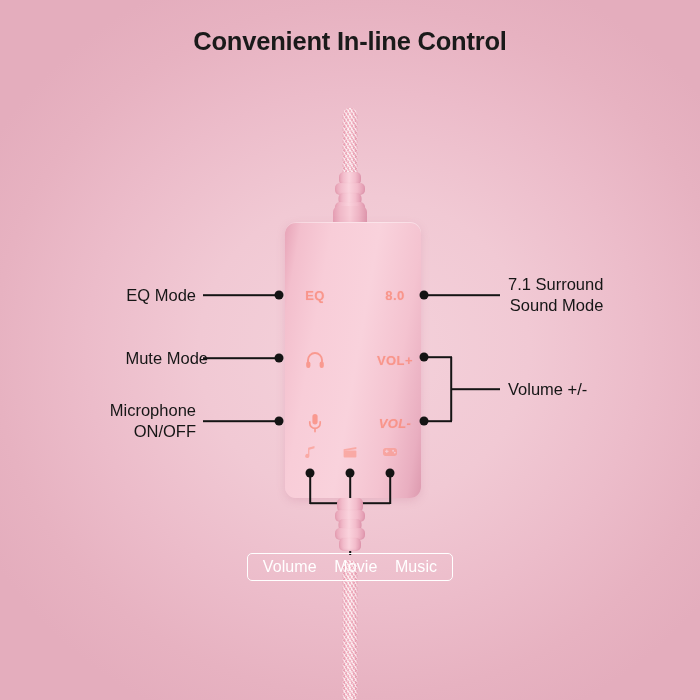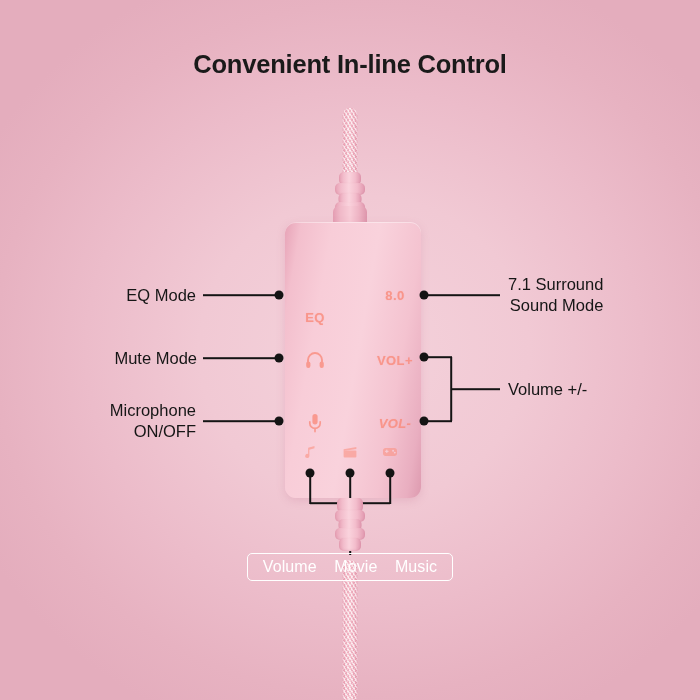--- a/index.html
+++ b/index.html
@@ -34,21 +34,20 @@
     position: absolute;
     top: 27px;
     left: 0;
     width: 700px;
     text-align: center;
     font-size: 25.5px;
     font-weight: 700;
     letter-spacing: -0.2px;
     color: #1a1a1a;
     white-space: nowrap;
-    margin-top: 23px;
   }
 
   
   .cable {
     position: absolute;
     left: 50%;
     transform: translateX(-50%);
     width: 15px;
     background:
       repeating-linear-gradient(58deg,
@@ -214,21 +213,21 @@
     <div class="seg" style="top:11px;  width:30px; height:12px;"></div>
     <div class="seg" style="top:21px;  width:23px; height:12px;"></div>
     <div class="seg" style="top:30px;  width:30px; height:12px;"></div>
     <div class="seg" style="top:39px;  width:26px; height:14px;"></div>
   </div>
 
   <div class="module-neck"></div>
 
   <div class="module"></div>
 
-  <div class="btn-label" style="left:315px; top:295px;margin-top:22px;">EQ</div>
+  <div class="btn-label" style="left:315px; top:295px;">EQ</div>
   <div class="btn-label" style="left:395px; top:295px;">8.0</div>
   <div class="btn-label" style="left:395px; top:360px;">VOL+</div>
   <div class="btn-label" style="left:395px; top:423px;font-style:italic;">VOL-</div>
 
   <div class="btn-icon" style="left:315px; top:360px;">
     <svg width="20" height="18" viewBox="0 0 20 18" fill="none" stroke="currentColor" stroke-width="1.9">
       <path d="M3 12 V9 a7 7 0 0 1 14 0 v3" stroke-linecap="round"></path>
       <rect x="1.2" y="10.6" width="4.2" height="6.4" rx="2" fill="currentColor" stroke="none"></rect>
       <rect x="14.6" y="10.6" width="4.2" height="6.4" rx="2" fill="currentColor" stroke="none"></rect>
     </svg>
@@ -268,21 +267,21 @@
 
   <div class="dot" style="left:279px; top:358px;"></div>
   <div class="hline" style="left:203px; top:358px; width:72px;"></div>
 
   <div class="dot" style="left:279px; top:421px;"></div>
   <div class="hline" style="left:203px; top:421px; width:72px;"></div>
 
   <div class="callout left" style="left:196px; top:285px;">
     <div>EQ Mode</div>
   </div>
-  <div class="callout left" style="left:197px; top:348px;text-align:center;">
+  <div class="callout left" style="left:208px; top:348px;text-align:center;">
     <div>Mute Mode</div>
   </div>
   <div class="callout left" style="left:196px; top:400px;">
     <div>Microphone</div>
     <div>ON/OFF</div>
   </div>
 
   <div class="dot" style="left:424px; top:295px;"></div>
   <div class="hline" style="left:428px; top:295px; width:72px;"></div>
 

